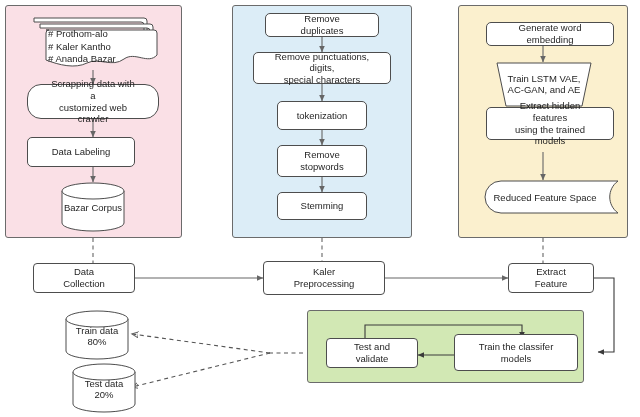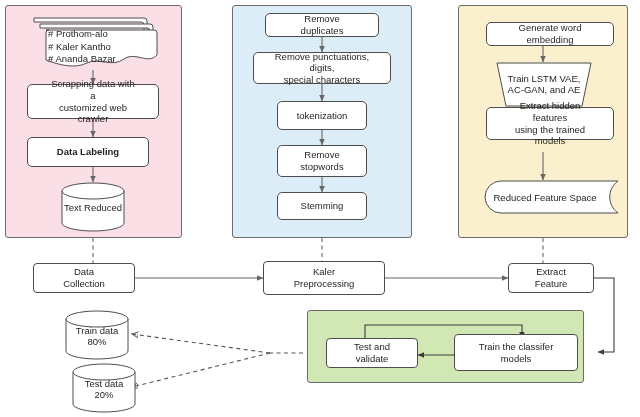--- a/index.html
+++ b/index.html
@@ -124,31 +124,31 @@
         <path d="M20,18 h108 a3,3 0 0 1 3,3 v22
                  c-9,10 -22,-4 -33,4 c-12,9 -25,-2 -37,4 c-12,6 -28,2 -41,-3
                  v-27 a3,3 0 0 1 3,-3 z"></path>
       </g>
     </svg>
     <div class="txt"># Prothom-alo
 # Kaler Kantho
 # Ananda Bazar</div>
   </div>
 
-  <div class="node" style="left:27px;top:84px;width:132px;height:35px;white-space:pre-line;">Scrapping data with a
+  <div class="node" style="left:27px;top:84px;width:132px;height:35px;white-space:pre-line;border-radius:14px;">Scrapping data with a
 customized web crawler</div>
 
-  <div class="node" style="left:27px;top:137px;width:122px;height:30px;font-weight:bold;">Data Labeling</div>
+  <div class="node" style="left:27px;top:137px;width:108px;height:30px;">Data Labeling</div>
 
   <div class="cyl" style="left:60px;top:182px;width:66px;height:50px;">
     <svg width="66" height="50" viewBox="0 0 66 50">
       <path d="M2,9 v32 a31,8 0 0 0 62,0 v-32" fill="#ffffff" stroke="#4d4d4d" stroke-width="1"></path>
       <ellipse cx="33" cy="9" rx="31" ry="8" fill="#ffffff" stroke="#4d4d4d" stroke-width="1"></ellipse>
     </svg>
-    <div class="lbl">Text Reduced</div>
+    <div class="lbl">Bazar Corpus</div>
   </div>
 
   <div class="node" style="left:265px;top:13px;width:114px;height:24px;">Remove duplicates</div>
 
   <div class="node" style="left:253px;top:52px;width:138px;height:32px;white-space:pre-line;">Remove punctuations, digits,
 special characters</div>
 
   <div class="node" style="left:277px;top:145px;width:90px;height:32px;white-space:pre-line;">Remove
 stopwords</div>
 

